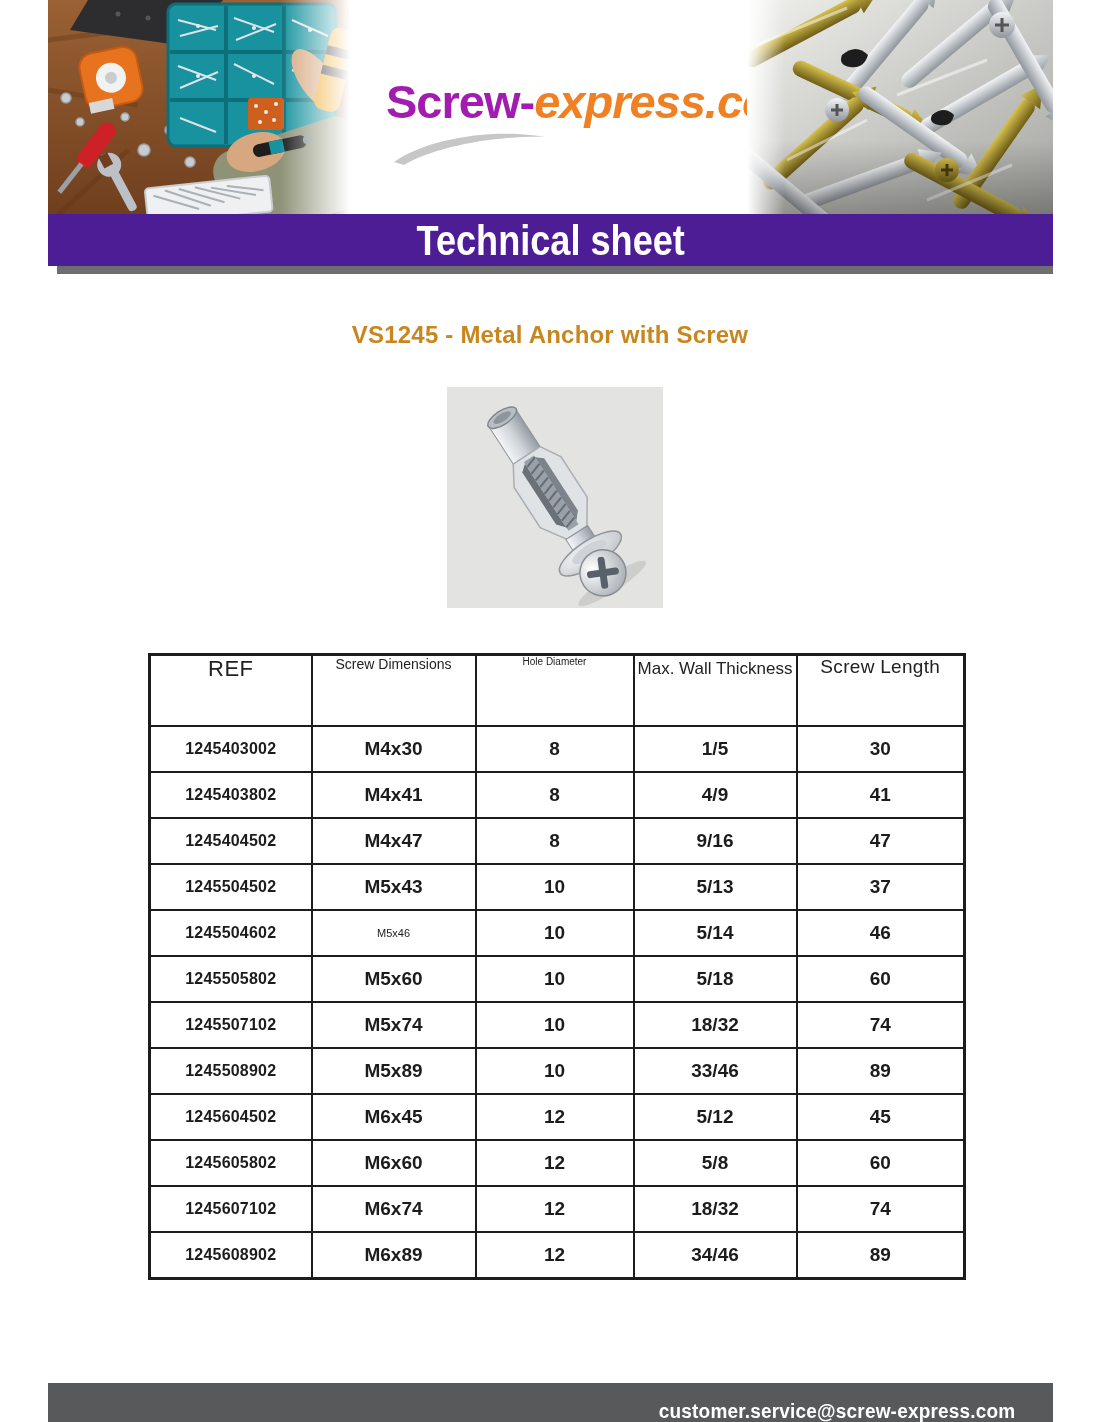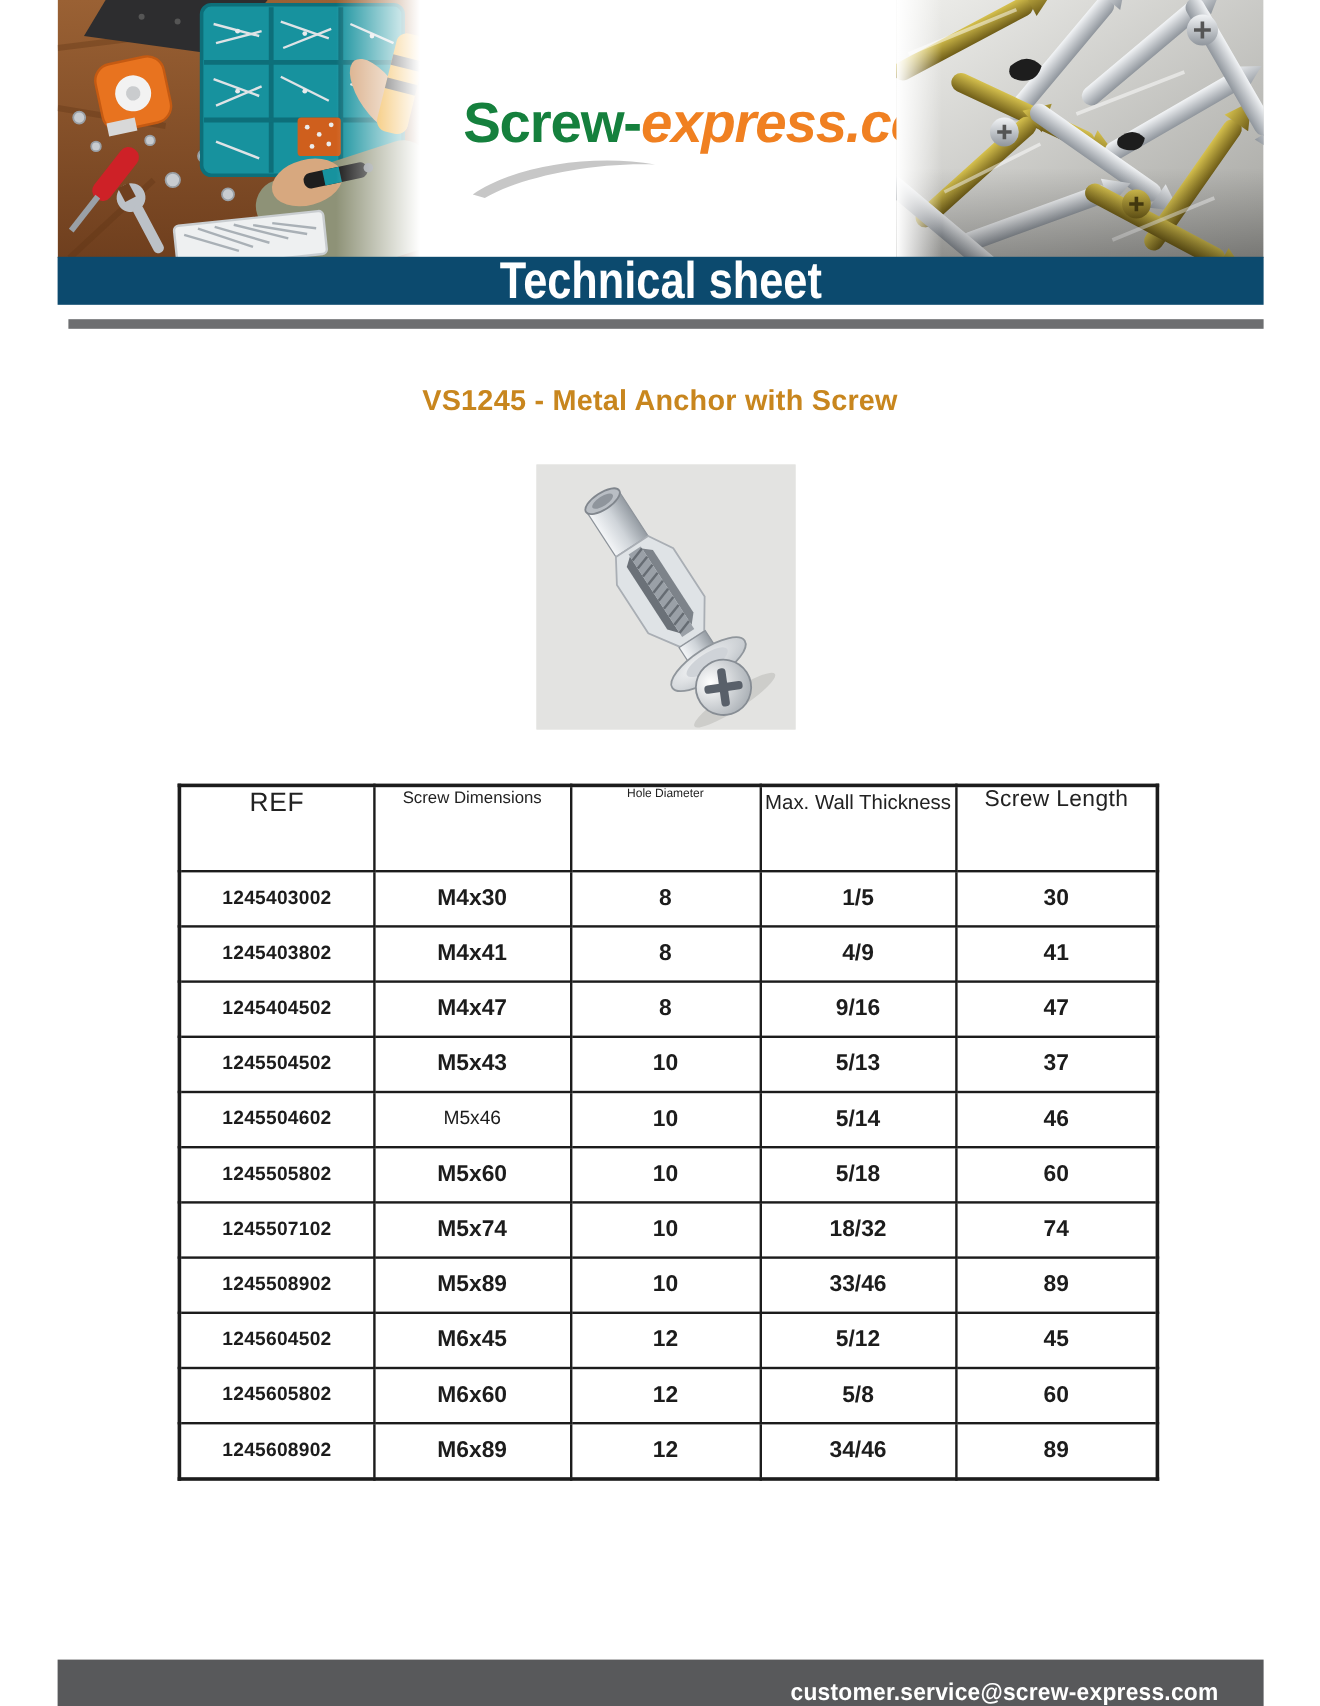--- a/index.html
+++ b/index.html
@@ -10,26 +10,26 @@
   .abs{position:absolute;}
 
   
   .photo-left{left:48px;top:0;width:302px;height:215px;}
   .photo-right{left:747px;top:0;width:306px;height:215px;}
   .photo-left svg,.photo-right svg{display:block;width:100%;height:100%;}
 
   
   .logo{left:386px;top:76px;white-space:nowrap;font-size:47px;line-height:1.1;
         font-weight:700;letter-spacing:-1px;}
-  .logo .p1{color:#15803d;}
+  .logo .p1{color:#a21caf;}
   .logo .p2{color:#f08021;font-style:italic;}
   .swoosh{left:390px;top:128px;width:160px;height:38px;}
 
   
-  .banner{left:48px;top:214px;width:1005px;height:40px;background:#0c4a6e;
+  .banner{left:48px;top:214px;width:1005px;height:52px;background:#4c1d95;
           display:flex;align-items:center;justify-content:center;}
   .banner-text{color:#ffffff;font-weight:700;font-size:43px;line-height:1;
                transform:scaleX(0.84);letter-spacing:0;}
   .banner-shadow{left:57px;top:266px;width:996px;height:8px;background:#6d6e70;}
 
   
   .product-title{left:0;top:321px;width:1100px;text-align:center;
                  color:#c8861e;font-size:24px;font-weight:600;letter-spacing:.2px;}
 
   
@@ -44,21 +44,21 @@
   .spec-table th{vertical-align:top;height:69px;font-weight:400;color:#222;margin-top:40px;}
   .c1{width:162px;} .c2{width:164px;} .c3{width:158px;} .c4{width:163px;} .c5{width:168px;}
   .th-ref{font-size:22px;font-weight:700;padding-top:11px;letter-spacing:.5px;}
   .th-dim{font-size:14px;padding-top:18px;}
   .th-hole{font-size:10px;padding-top:20px;}
   .th-wall{font-size:17px;padding-top:12px;line-height:1.5;}
   .th-len{font-size:19px;padding-top:12px;letter-spacing:.3px;}
   .spec-table td{height:44px;vertical-align:middle;font-weight:700;}
   .td-ref{font-size:16px;letter-spacing:.2px;}
   .td-dim{font-size:19px;}
-  .td-dim.small-dim{font-size:16px;font-weight:400;}
+  .td-dim.small-dim{font-size:11px;font-weight:400;}
   .td-num{font-size:19px;}
 
   
   .footer{left:48px;top:1383px;width:1005px;height:56px;background:#58595b;
           display:flex;align-items:center;justify-content:flex-end;}
   .footer-email{color:#ffffff;font-weight:700;font-size:20px;margin-right:38px;
                 letter-spacing:.2px;transform:scaleX(0.95);transform-origin:right center;}
 </style>
 </head>
 <body>
@@ -382,20 +382,27 @@
         <td class="td-num">45</td>
       </tr>
       <tr>
         <td class="td-ref">1245605802</td>
         <td class="td-dim">M6x60</td>
         <td class="td-num">12</td>
         <td class="td-num">5/8</td>
         <td class="td-num">60</td>
       </tr>
       <tr>
+        <td class="td-ref">1245607102</td>
+        <td class="td-dim">M6x74</td>
+        <td class="td-num">12</td>
+        <td class="td-num">18/32</td>
+        <td class="td-num">74</td>
+      </tr>
+      <tr>
         <td class="td-ref">1245608902</td>
         <td class="td-dim">M6x89</td>
         <td class="td-num">12</td>
         <td class="td-num">34/46</td>
         <td class="td-num">89</td>
       </tr>
     </tbody>
 </table>
 
 <div class="abs footer">

